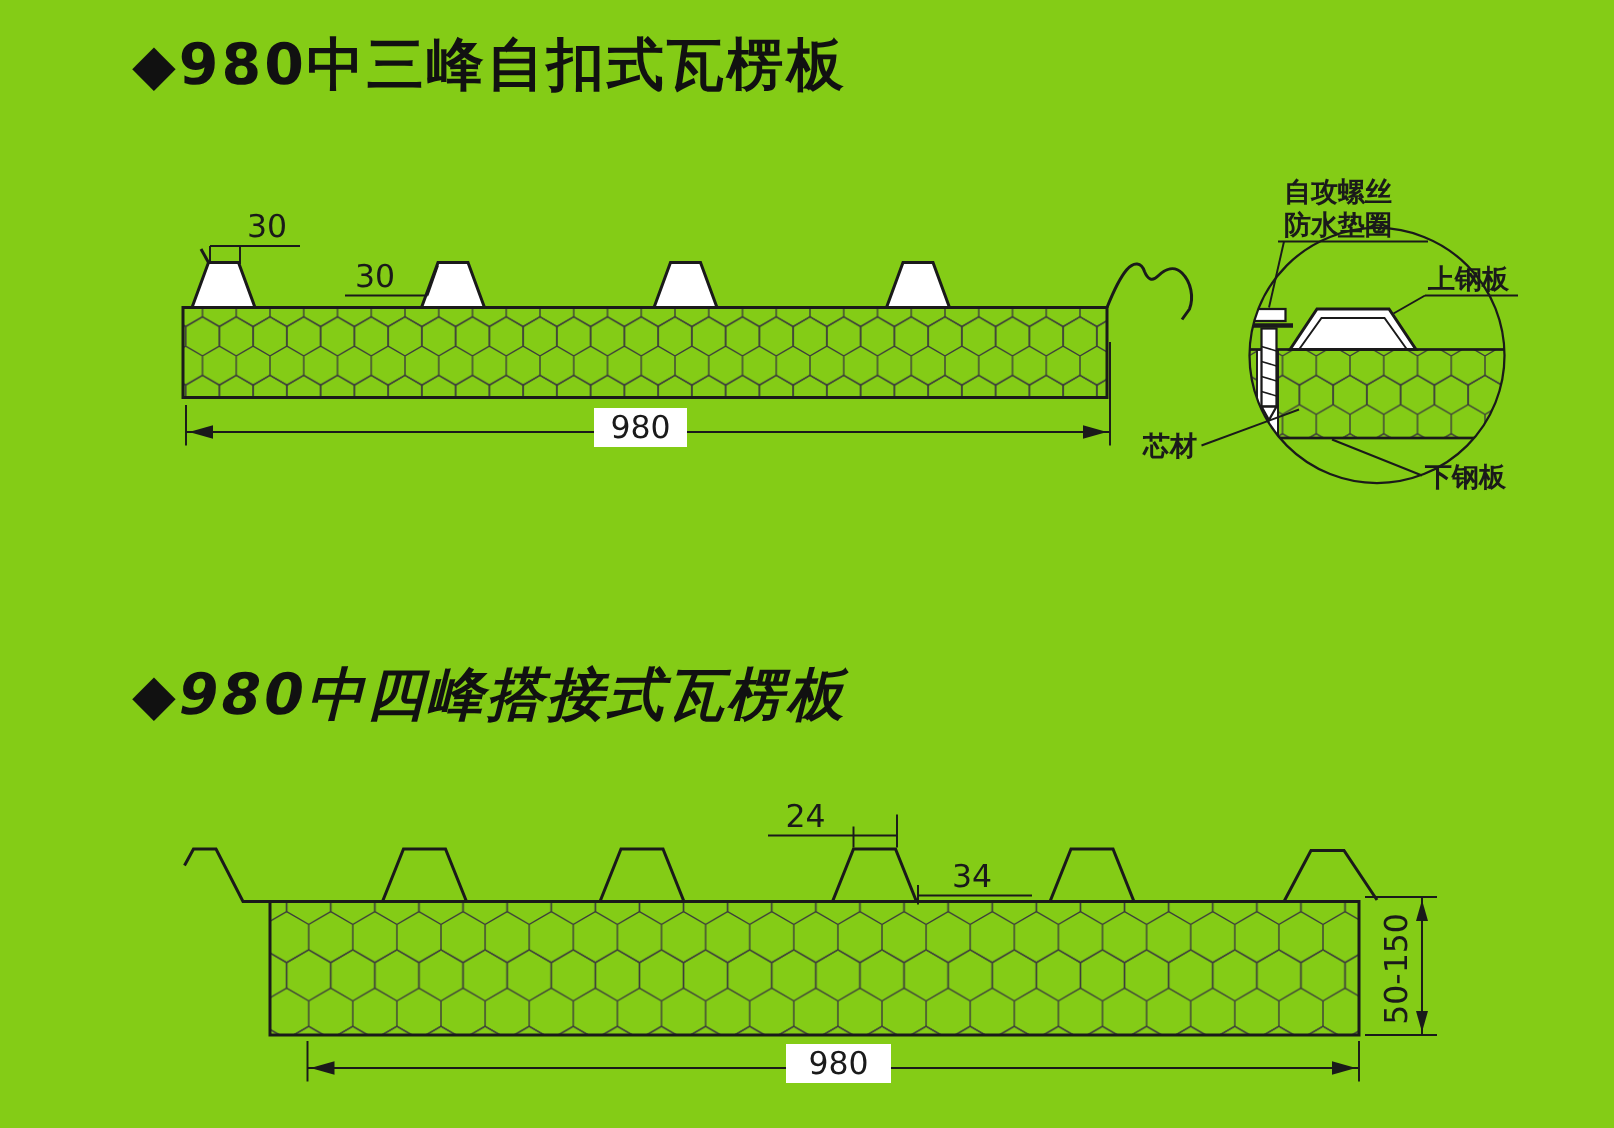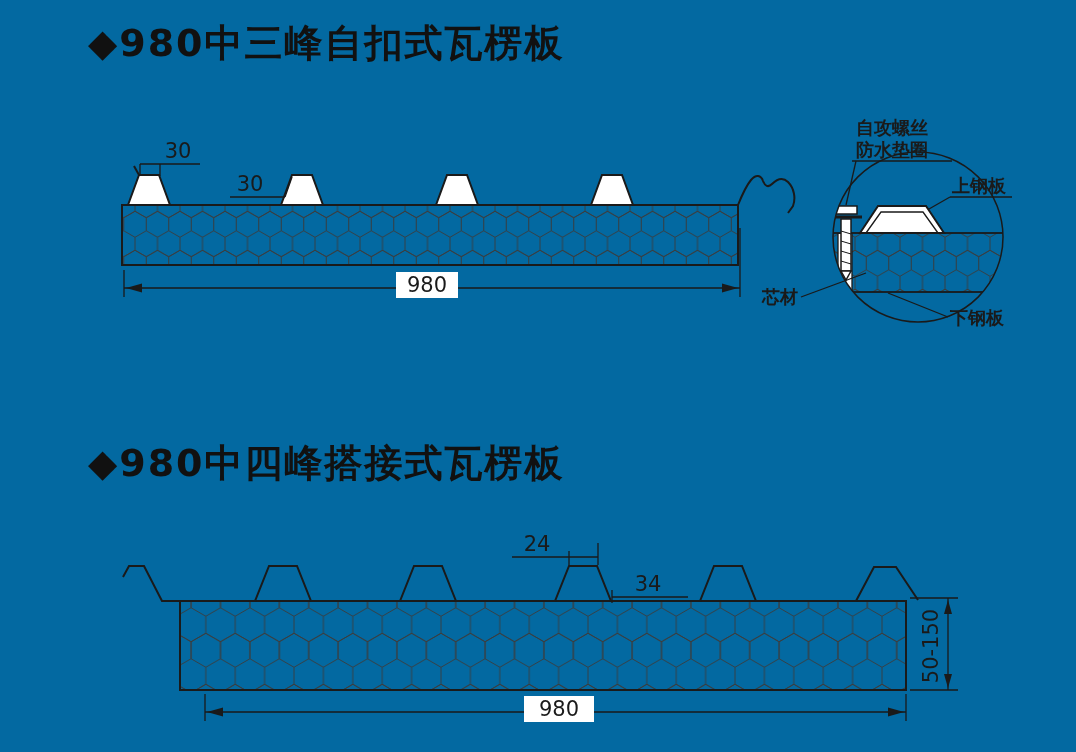--- a/index.html
+++ b/index.html
@@ -1,21 +1,21 @@
 <!DOCTYPE html>
 <html><head>
 <meta charset="utf-8">
 <style>
   html,body{margin:0;padding:0;background:#ffffff;}
-  #page{position:relative;width:1076px;height:752px;background:#0369a1;overflow:hidden;
+  #page{position:relative;width:1076px;height:752px;background:#84cc16;overflow:hidden;
         font-family:"DejaVu Sans", sans-serif;}
   .sec-title{position:absolute;left:88px;font-size:38px;font-weight:700;color:#111;
              letter-spacing:2px;white-space:nowrap;}
   #title-1{top:18px;}
-  #title-2{top:438px;}
+  #title-2{top:438px;font-style:italic;}
   svg{position:absolute;left:0;top:0;}
   svg text{font-family:"DejaVu Sans", sans-serif;fill:#1a1a1a;}
   .dim-label{font-size:21px;}
   .callout-label{font-size:18px;font-weight:600;}
   .ln{stroke:#1a1a1a;stroke-width:1.3;fill:none;}
   .profile{stroke:#1a1a1a;stroke-width:2;fill:none;}
   .peak{stroke:#1a1a1a;stroke-width:2;fill:#ffffff;}
   .arrow{fill:#1a1a1a;stroke:none;}
 </style>
 </head>

